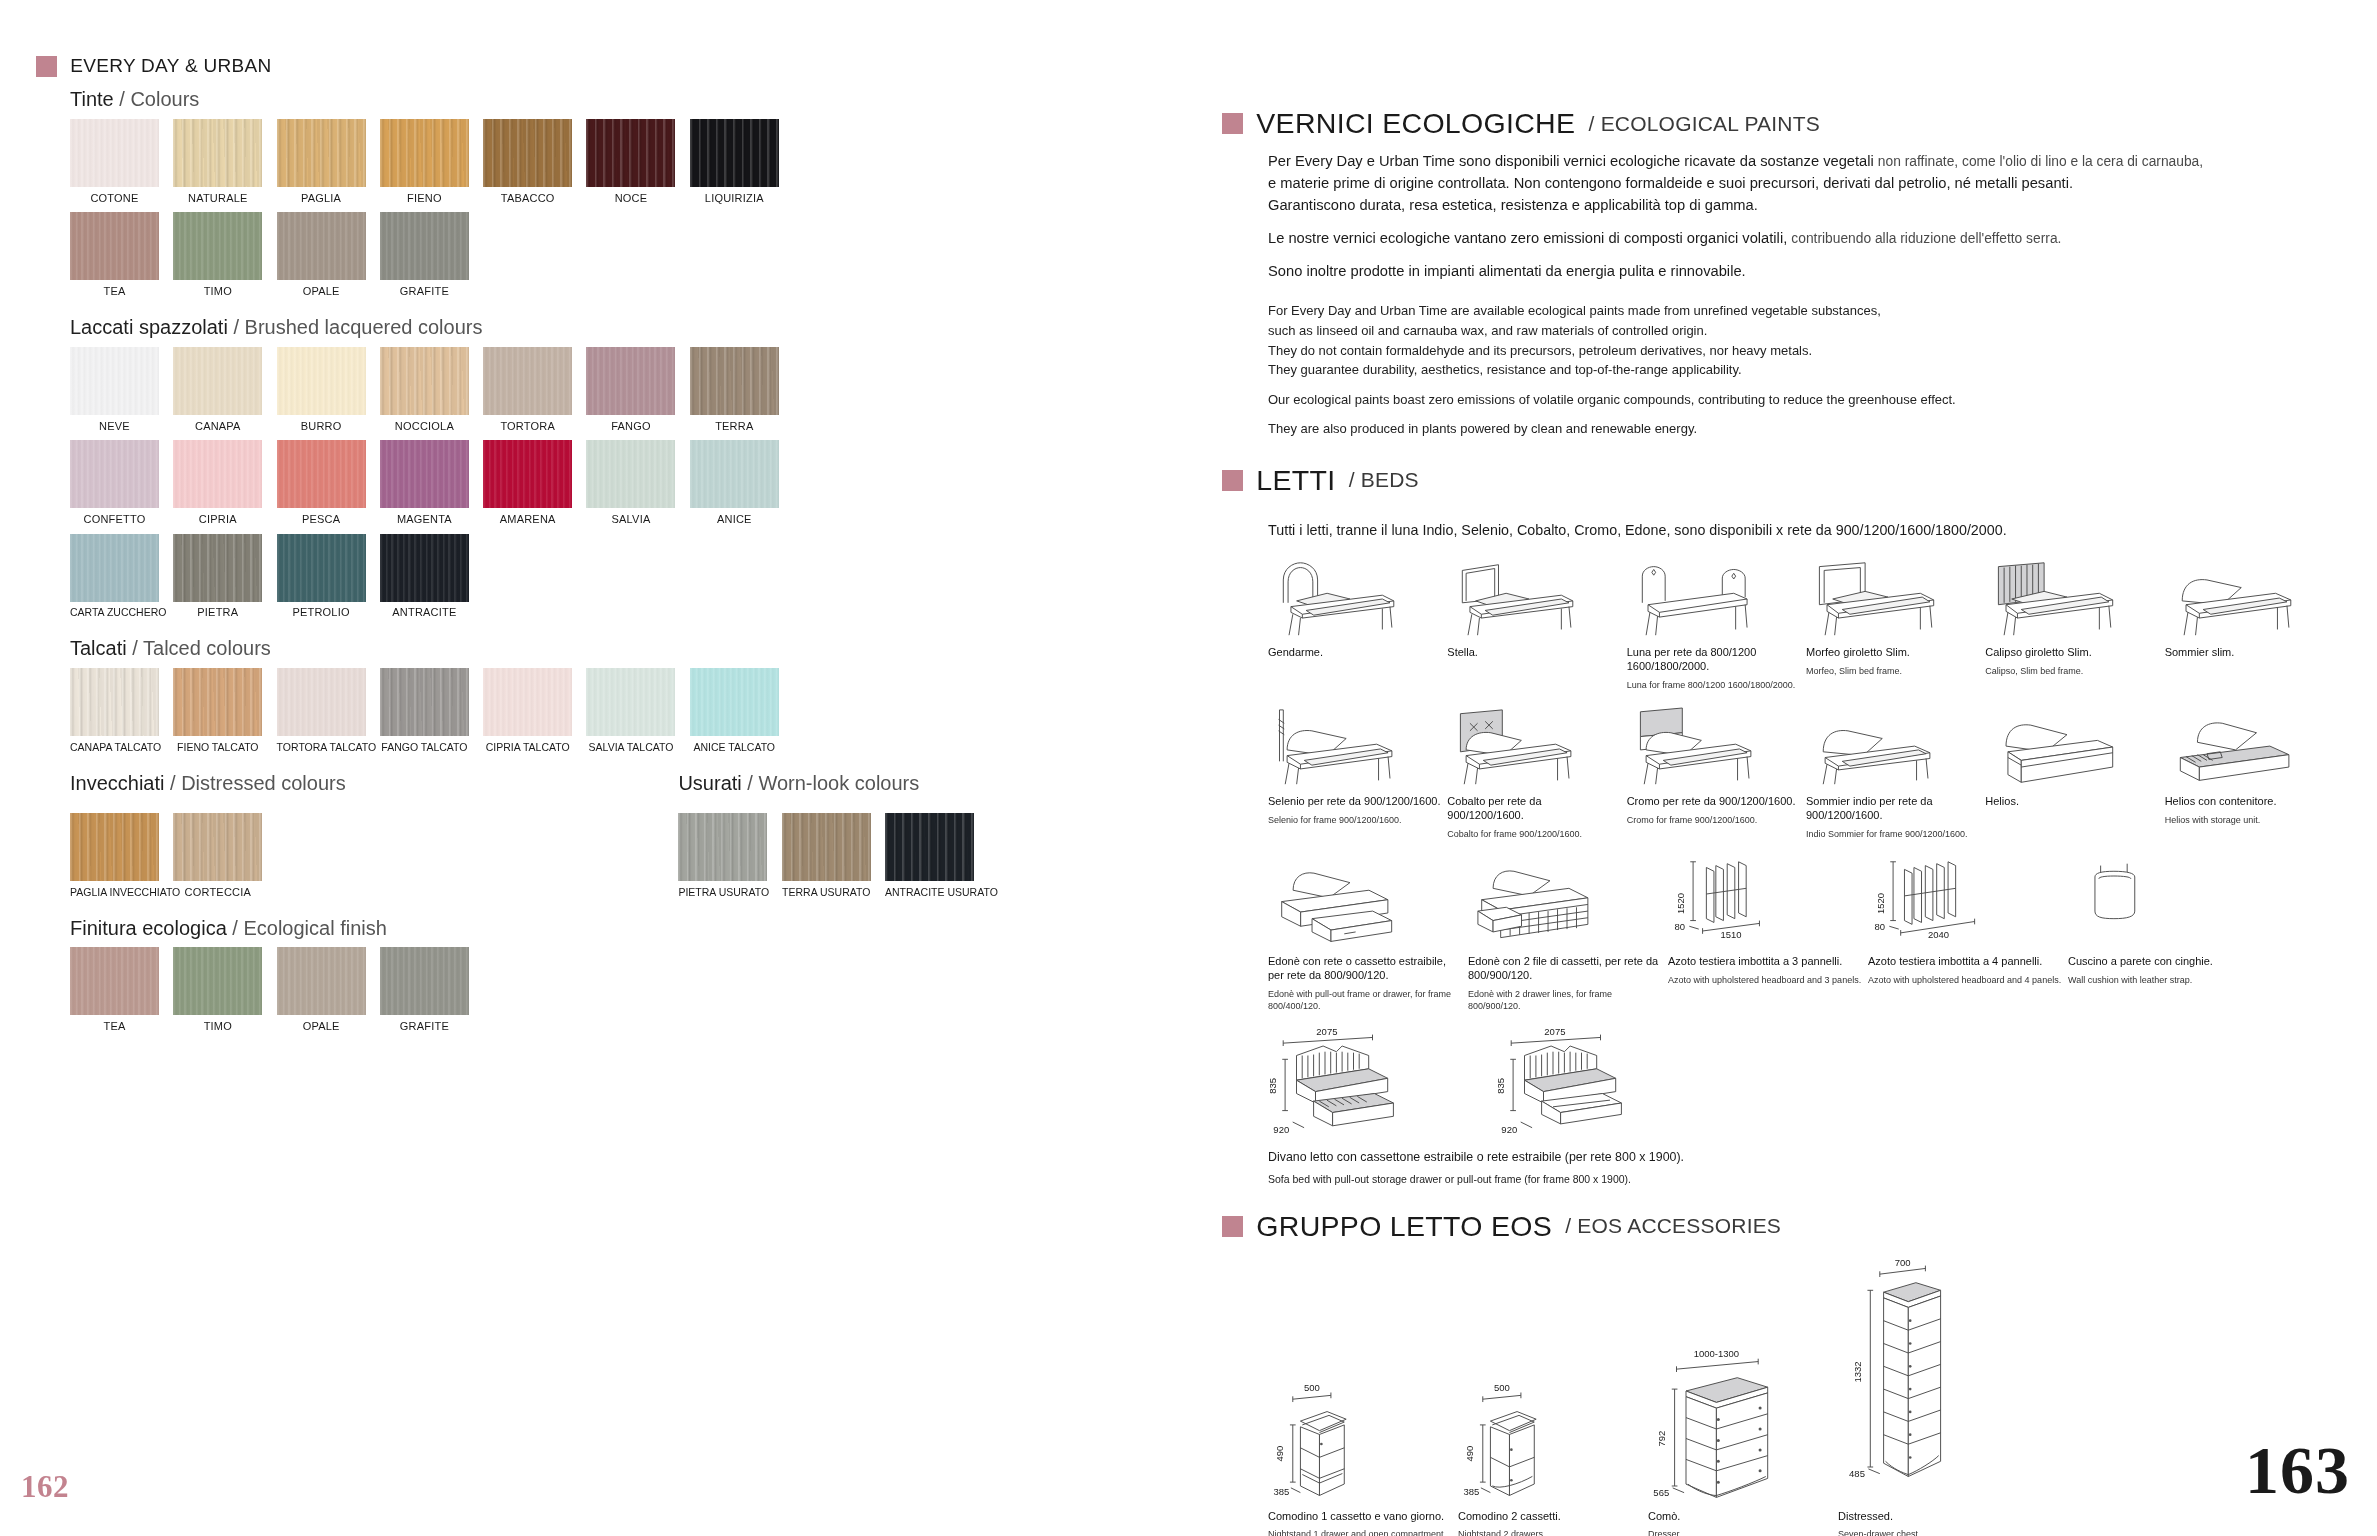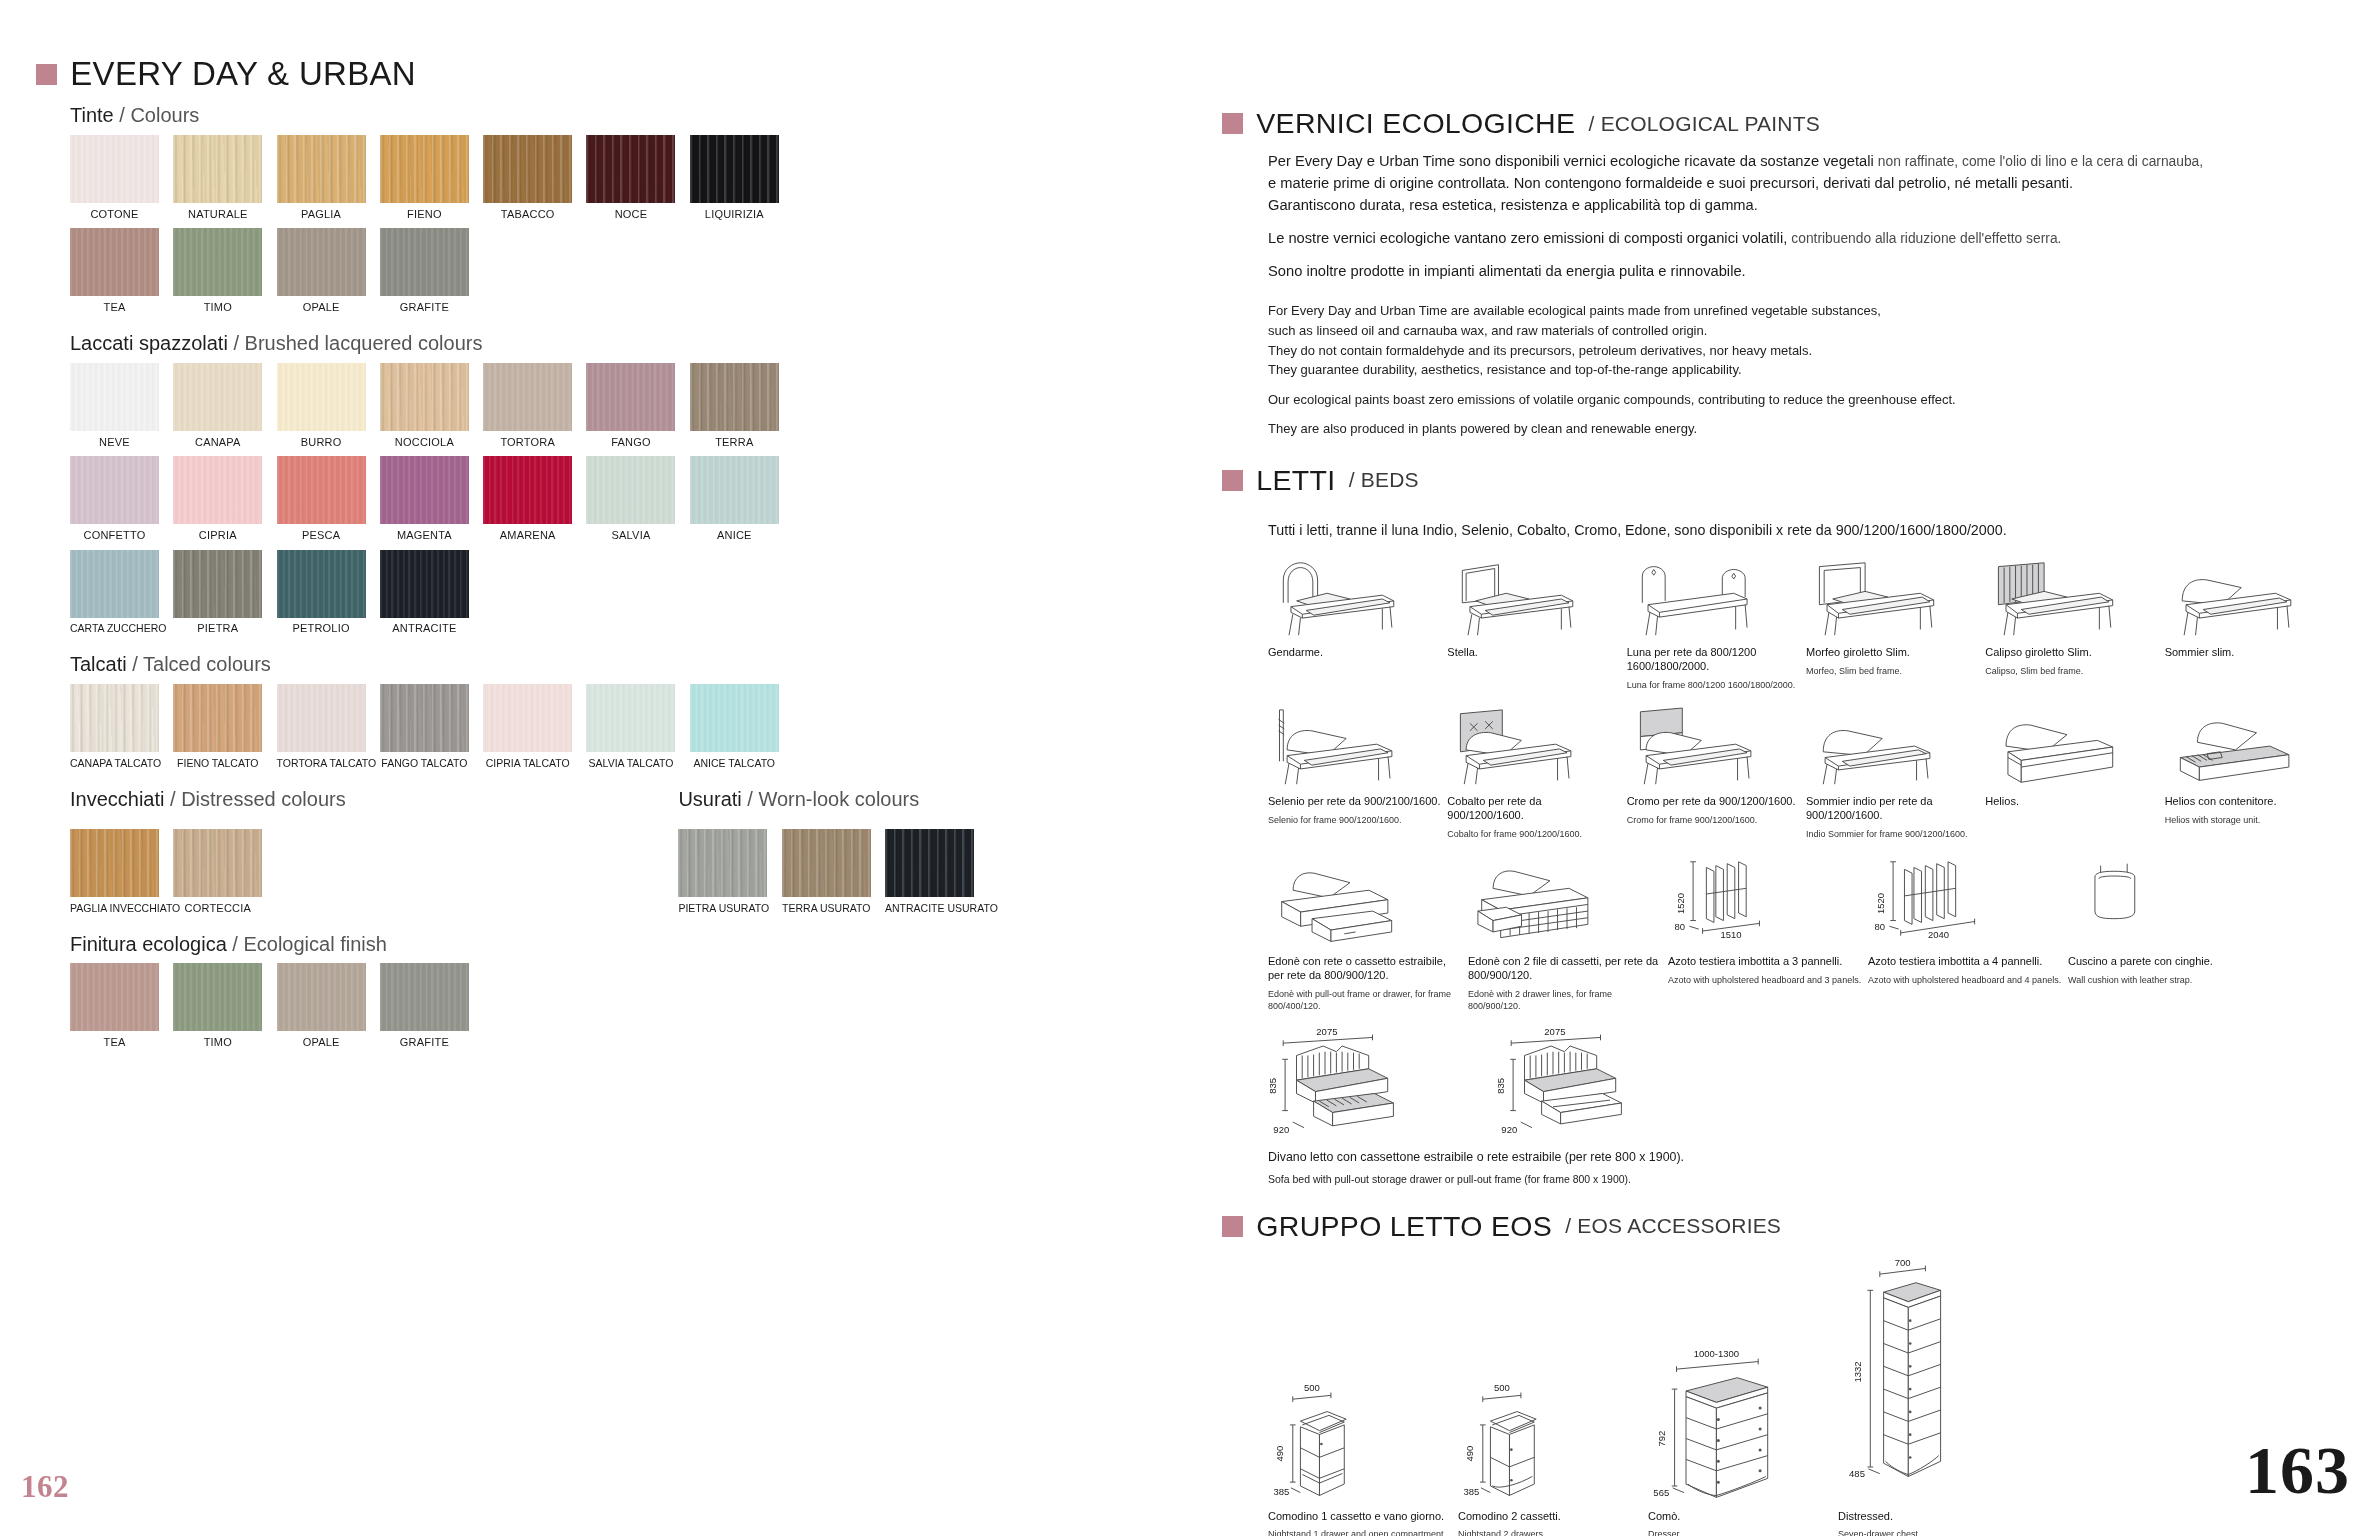--- a/index.html
+++ b/index.html
@@ -26,21 +26,21 @@
     letter-spacing: 0.2px; white-space: nowrap;
   }
   .sub-head {
     font-size: 20px; font-weight: 400; color: #1f1f1f;
   }
   .sub-head .en { color: #555; }
 
   
   .left { position: absolute; left: 36px; top: 55px; width: 1122px; }
   .left-head { margin-left: 0; }
-  .left-head .sec-title-it { font-size: 33px; }
+  .left-head .sec-title-it { font-size: 19px; }
 
   .tinte-label { margin: 11.4px 0 7.6px 34px; }
 
   .swrow { display: flex; gap: 14.3px; margin-left: 34px; }
   .sw { width: 89px; }
   .sw .chip {
     width: 89px; height: 68px; display: block;
     background-size: 100% 100%;
     position: relative;
   }
@@ -604,21 +604,21 @@
             <svg width="143" height="80" viewBox="0 0 150 84">
     <path class="ln" d="M12 56 L12 2 M16 56 L16 2 M12 2 L16 2"></path>
     <path class="ln" d="M11 12 l6 4 M11 18 l6 4 M11 24 l6 4"></path>
     <path class="ln2" d="M20 44 C20 28 32 22 46 24 L82 32 L62 50 Z"></path>
     <path class="ln2" d="M20 50 L114 38 L130 45 L34 59 Z"></path>
     <path class="ln" d="M20 50 L20 57 L34 64 L34 59 M130 45 L130 51 L34 64"></path>
     <path class="lt" d="M38 55 L118 43 L126 47 L46 60 Z"></path>
     <path class="ln" d="M22 58 L18 80 M32 63 L30 80 M126 51 L128 74 M116 53 L116 76"></path>
   </svg>
           </div>
-          <div class="cap-it">Selenio per rete da 900/2100/1600.</div>
+          <div class="cap-it">Selenio per rete da 900/1200/1600.</div>
           <div class="cap-en">Selenio for frame 900/1200/1600.</div>
         </div>
         <div class="prod">
           <div class="art" style="height: 82px;">
             <svg width="143" height="80" viewBox="0 0 150 84">
     <path class="sh" d="M14 46 L14 6 L58 2 L58 40 Z"></path>
     <path class="ln" d="M24 16 l8 8 M32 16 l-8 8 M40 14 l8 8 M48 14 l-8 8"></path>
     <path class="ln2" d="M20 44 C20 30 32 24 46 26 L78 34 L60 50 Z"></path>
     <path class="ln2" d="M20 50 L114 38 L130 45 L34 59 Z"></path>
     <path class="ln" d="M20 50 L20 57 L34 64 L34 59 M130 45 L130 51 L34 64"></path>

